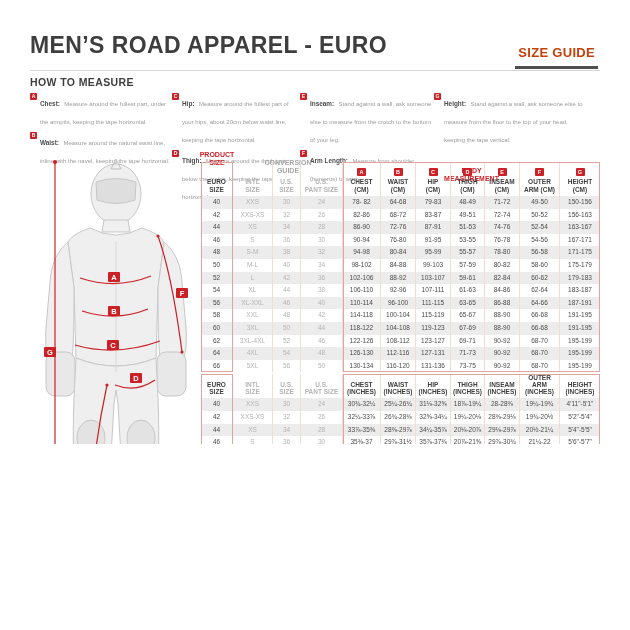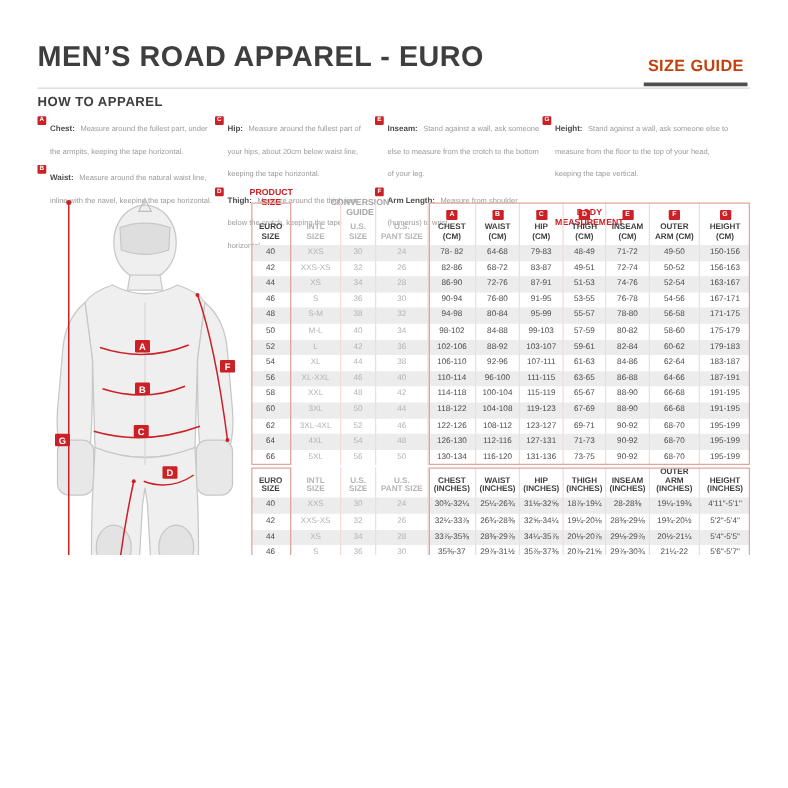--- a/index.html
+++ b/index.html
@@ -58,21 +58,21 @@
   .col-box.meas{left:142px;width:257px;}
 </style>
 </head>
 <body>
 
 <div class="page">
 
   <div class="title">MEN’S ROAD APPAREL - EURO</div>
   <div class="tab">SIZE GUIDE</div>
   <div class="rule"></div>
-  <div class="htm-title">HOW TO APPAREL</div>
+  <div class="htm-title">HOW TO MEASURE</div>
 
   <div class="htm">
     <div class="htm-col c1">
       <div class="item">
         <span class="chip-s">A</span>
         <span class="item-txt"><span class="item-label">Chest:</span>
         <span class="item-desc">Measure around the fullest part, under the armpits, keeping the tape horizontal.</span></span>
       </div>
       <div class="item">
         <span class="chip-s">B</span>

